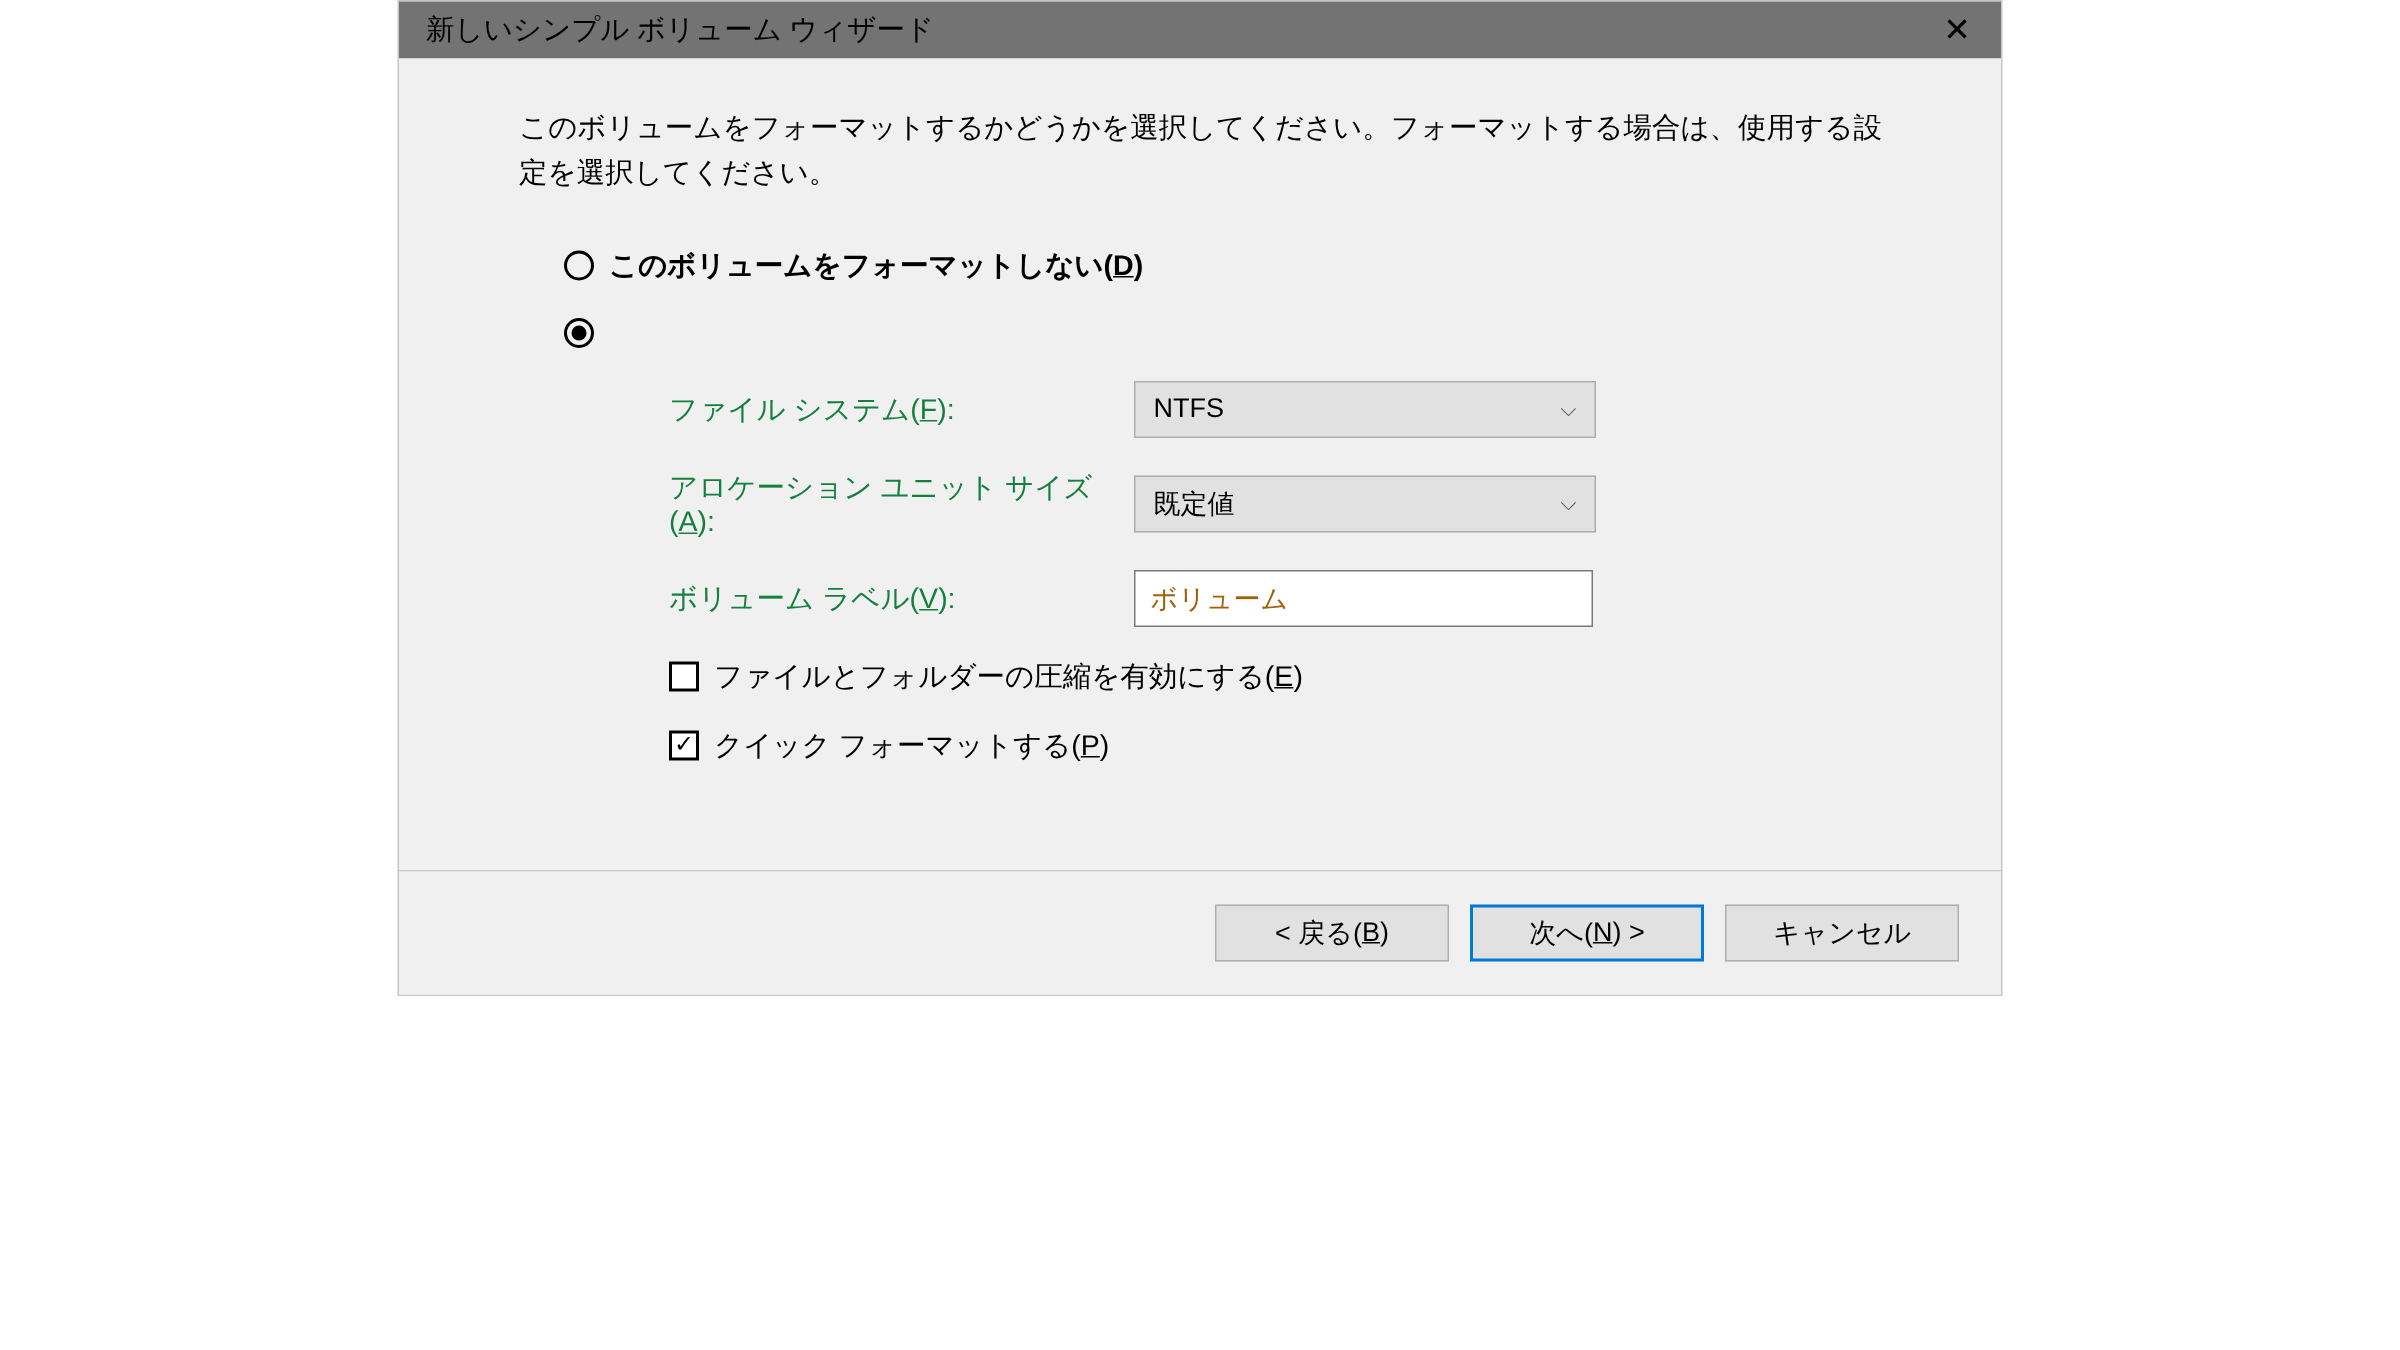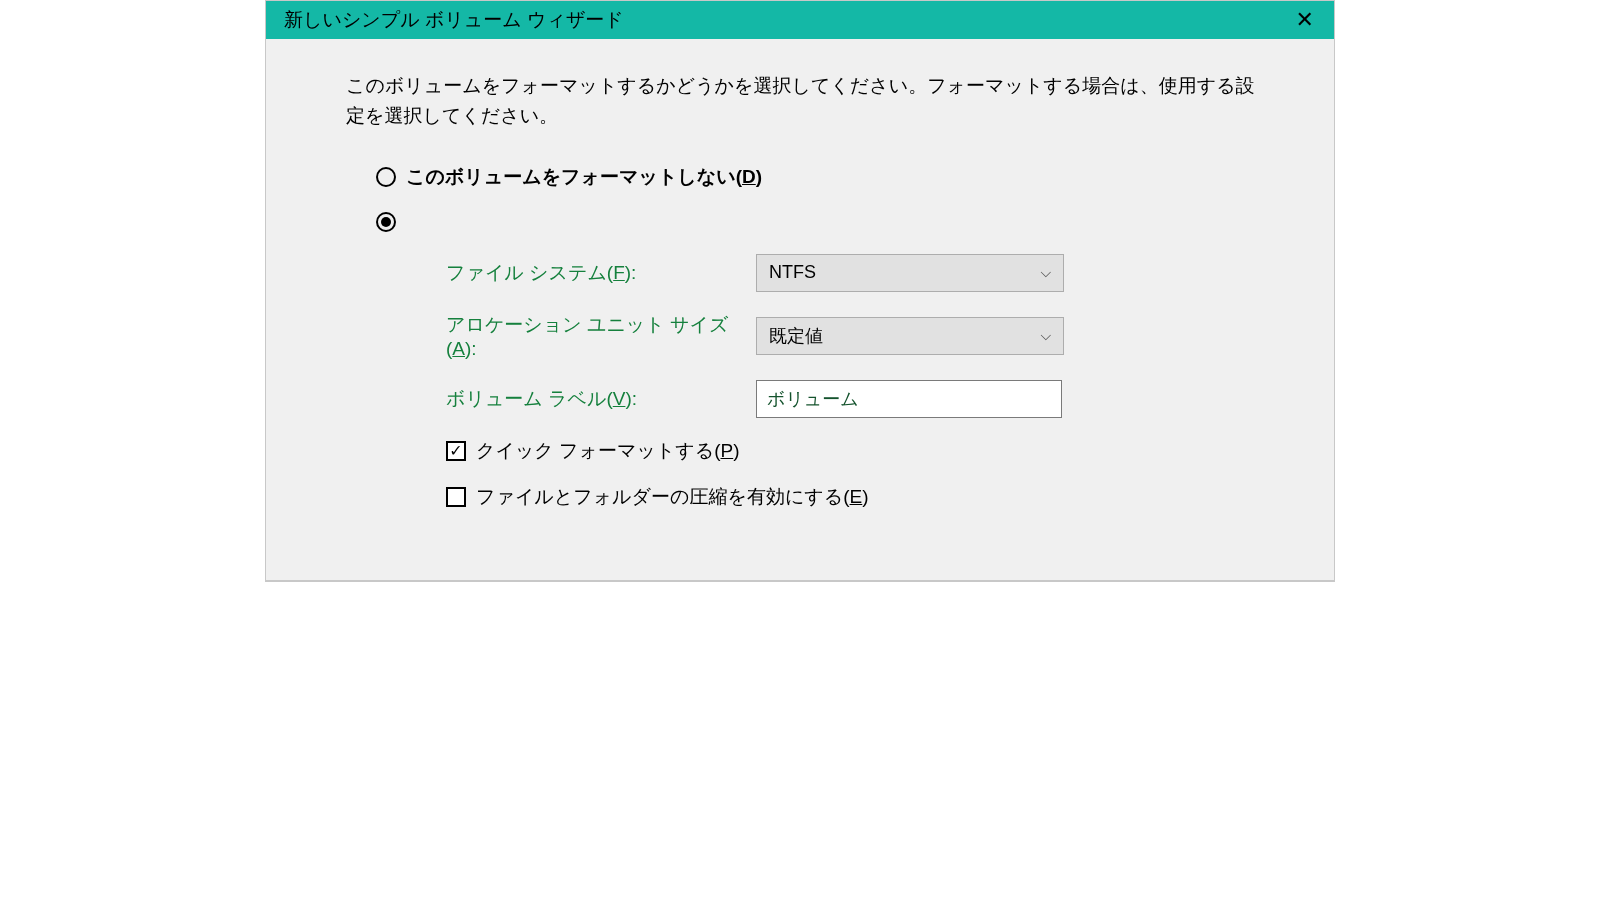--- a/index.html
+++ b/index.html
@@ -16,21 +16,22 @@
       width: 1070px;
       border: 1px solid #c8c8c8;
       background: #ffffff;
       margin-top: 0;
     }
     .titlebar {
       display: flex;
       justify-content: space-between;
       align-items: center;
       padding: 6px 10px 6px 18px;
-      background: #14b8a6;
+      background: #737373;
+      font-family: Liberation Serif, serif;
     }
     .titlebar-title {
       font-size: 19px;
       color: #000;
     }
     .close-btn {
       font-size: 22px;
       color: #000;
       cursor: pointer;
       padding: 0 10px;
@@ -124,21 +125,21 @@
       font-size: 14px;
       color: #555;
     }
     .text-input {
       width: 306px;
       height: 38px;
       background: #ffffff;
       border: 1px solid #7a7a7a;
       padding: 15px 10px;
       font-size: 18px;
-      color: #14532d;
+      color: #a16207;
       font-family: inherit;
     }
     .checkbox-rows {
       padding-left: 70px;
       margin-top: 20px;
     }
     .checkbox-row {
       display: flex;
       align-items: center;
       margin-bottom: 20px;
@@ -245,32 +246,45 @@
             <span>ボリューム ラベル(</span><span class="underline">V</span><span>):</span>
           </div>
           <input class="text-input" type="text" value="ボリューム" style="">
         </div>
 
       </div>
 
       <div class="checkbox-rows">
 
         <div class="checkbox-row">
+          <div class="checkbox-box"></div>
+          <div class="checkbox-label">
+            <span>ファイルとフォルダーの圧縮を有効にする(</span><span class="underline">E</span><span>)</span>
+          </div>
+        </div>
+
+        <div class="checkbox-row">
           <div class="checkbox-box checked"></div>
           <div class="checkbox-label">
             <span>クイック フォーマットする(</span><span class="underline">P</span><span>)</span>
           </div>
         </div>
 
-        <div class="checkbox-row">
-          <div class="checkbox-box"></div>
-          <div class="checkbox-label">
-            <span>ファイルとフォルダーの圧縮を有効にする(</span><span class="underline">E</span><span>)</span>
-          </div>
-        </div>
-
       </div>
 
     </div>
   </div>
 
+  <div class="footer-section">
+    <button class="btn">
+      <span>&lt; 戻る(</span>
+        <span class="underline">B</span>
+        <span>)</span>
+    </button>
+    <button class="btn primary">
+      <span>次へ(</span>
+        <span class="underline">N</span>
+        <span>) &gt;</span>
+    </button>
+    <button class="btn">キャンセル</button>
+  </div>
 
 </div>
 
 </body></html>

